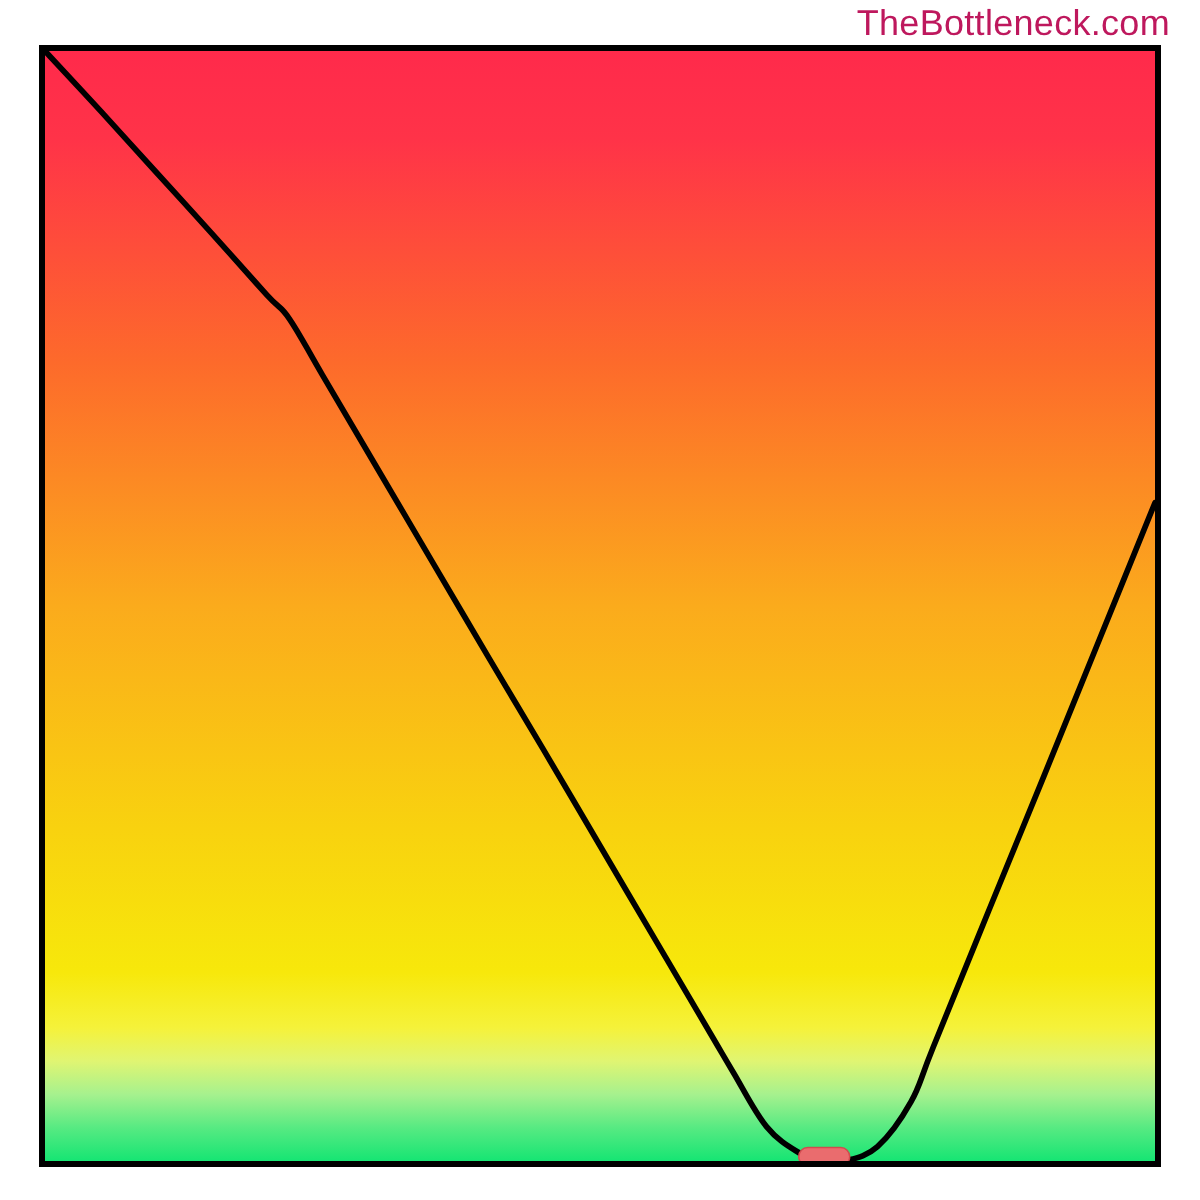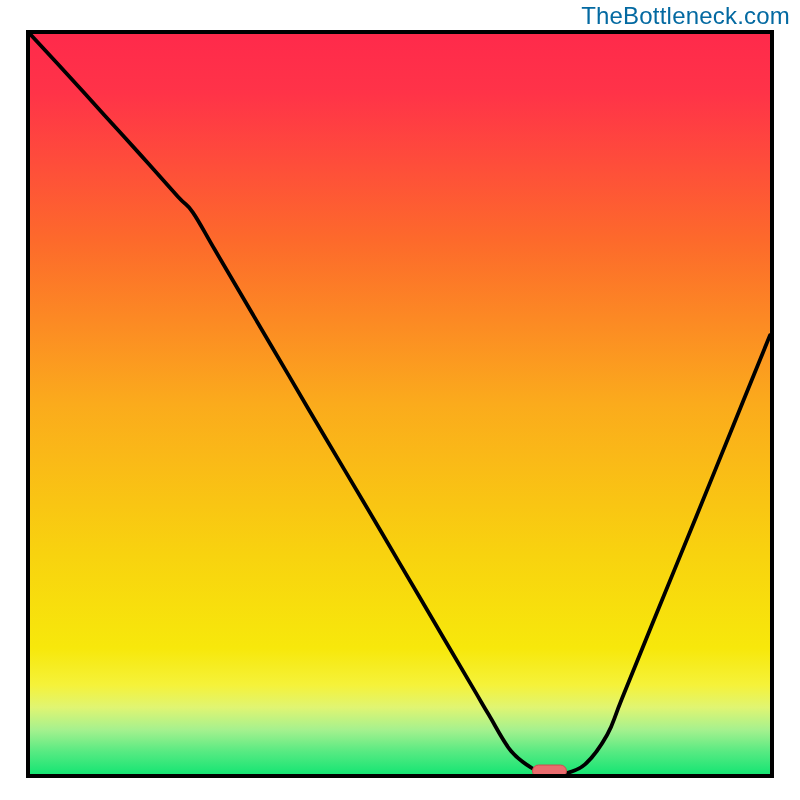--- a/index.html
+++ b/index.html
@@ -11,22 +11,22 @@
     font-family: Arial, Helvetica, sans-serif;
   }
   .outer {
     position: relative;
     width: 800px;
     height: 800px;
   }
   .watermark {
     position: absolute;
     top: 2px;
-    right: 10px;
-    color: #0369a1;
+    right: 20px;
+    color: #be185d;
     font-size: 24px;
     font-weight: 500;
     letter-spacing: 0.2px;
   }
   .plot-area {
     position: absolute;
     left: 26px;
     top: 30px;
     width: 748px;
     height: 748px;

